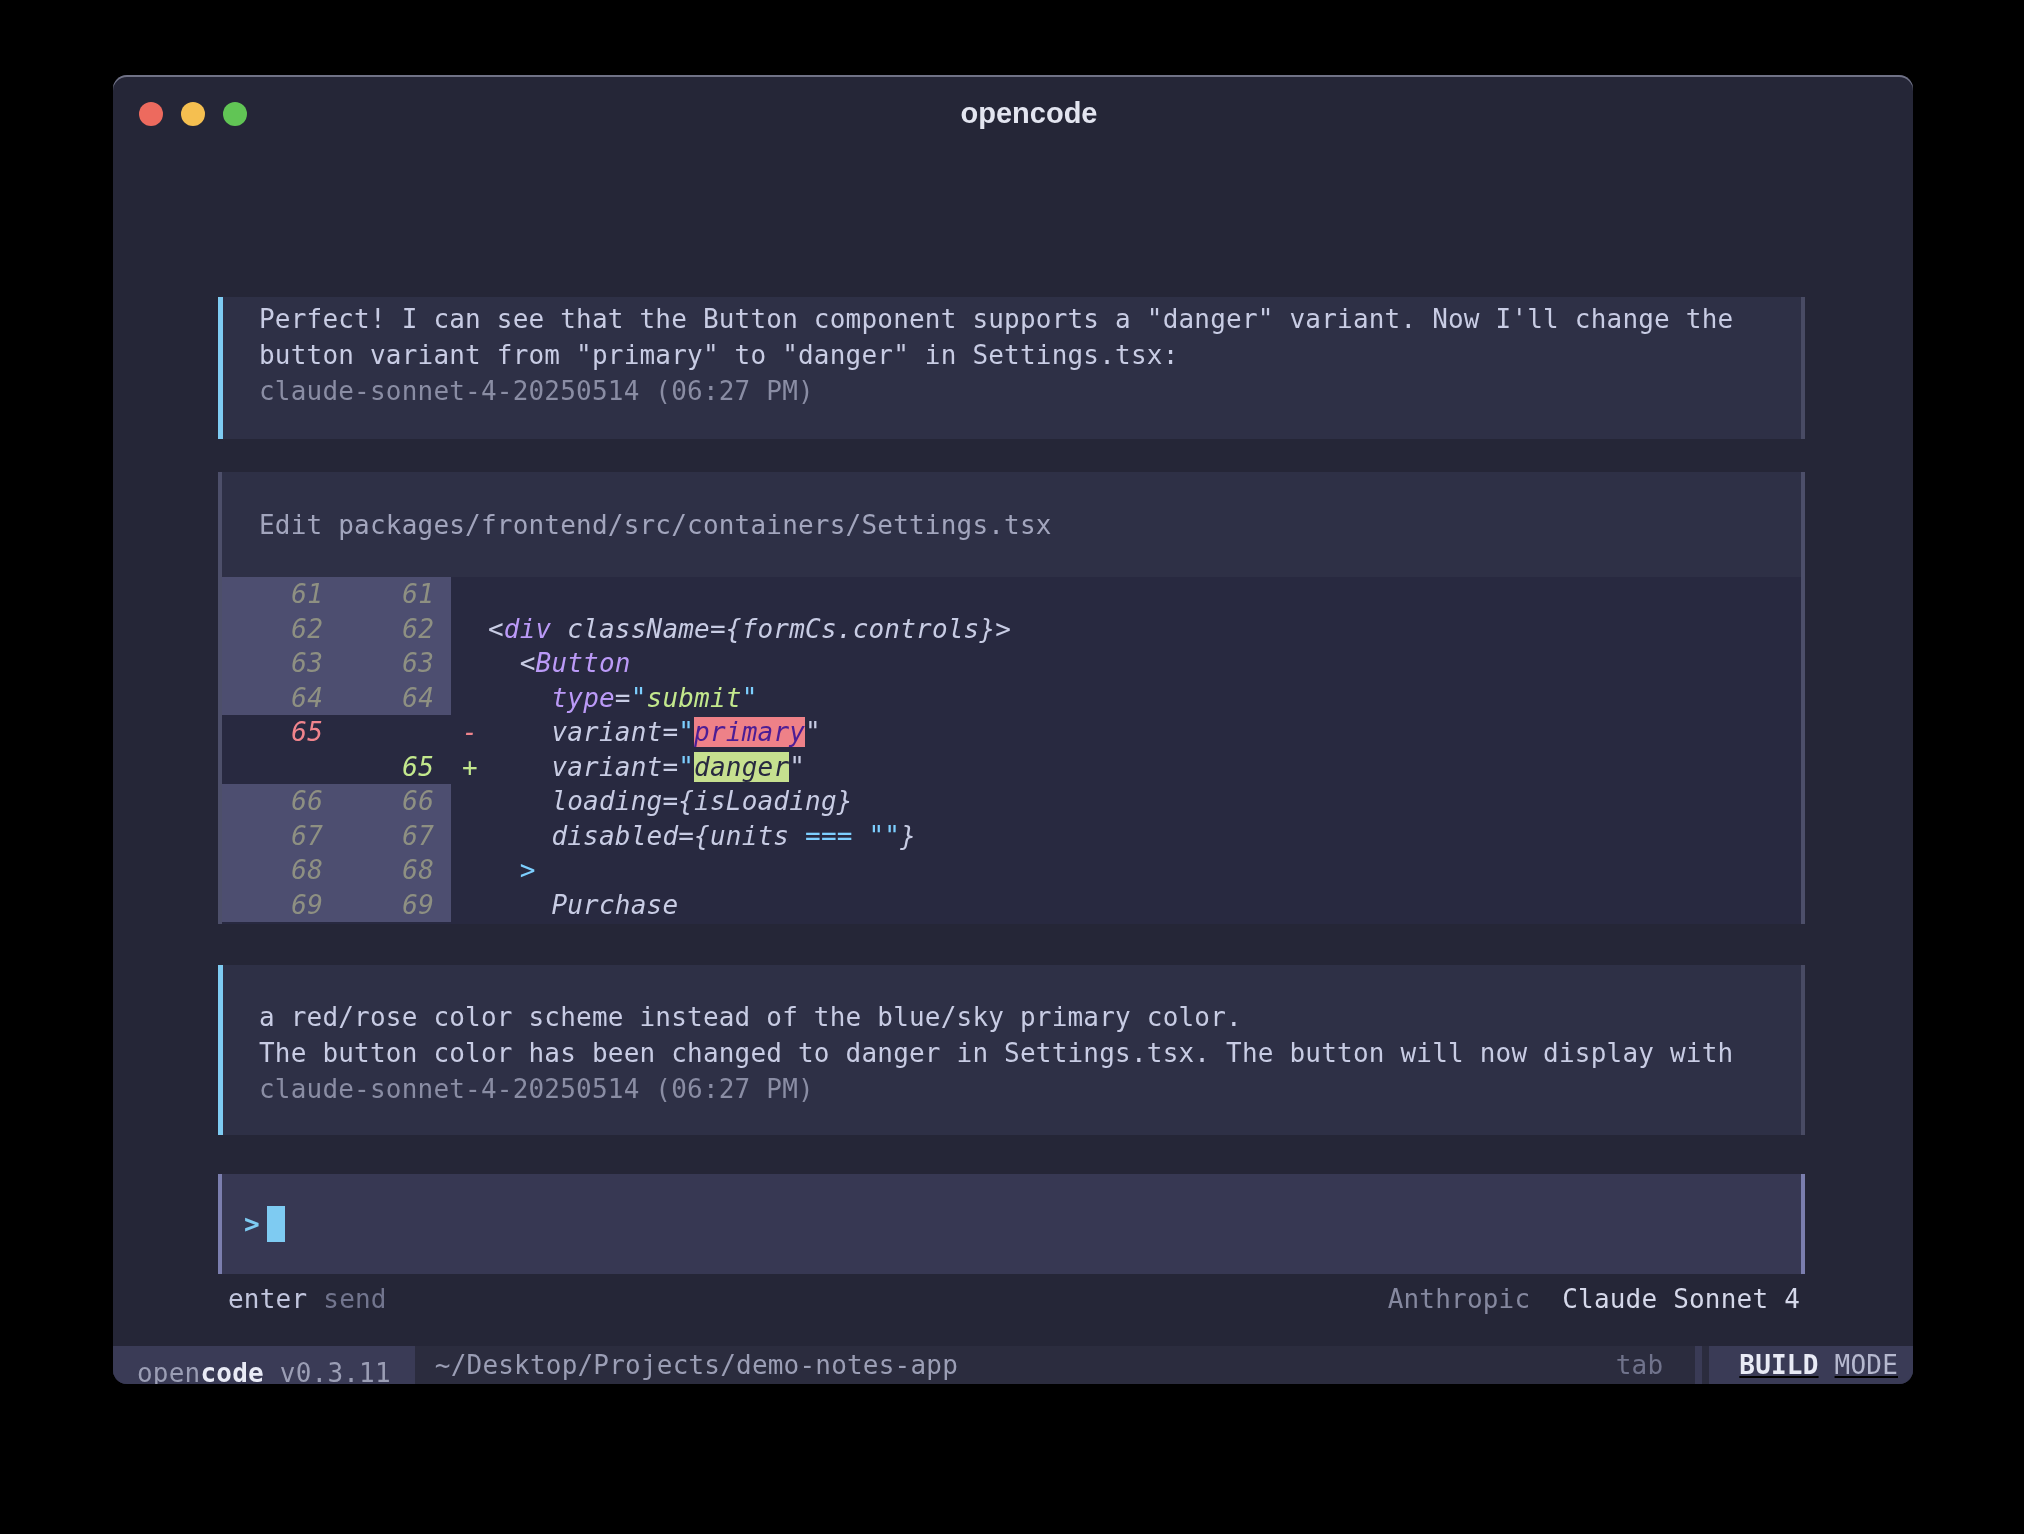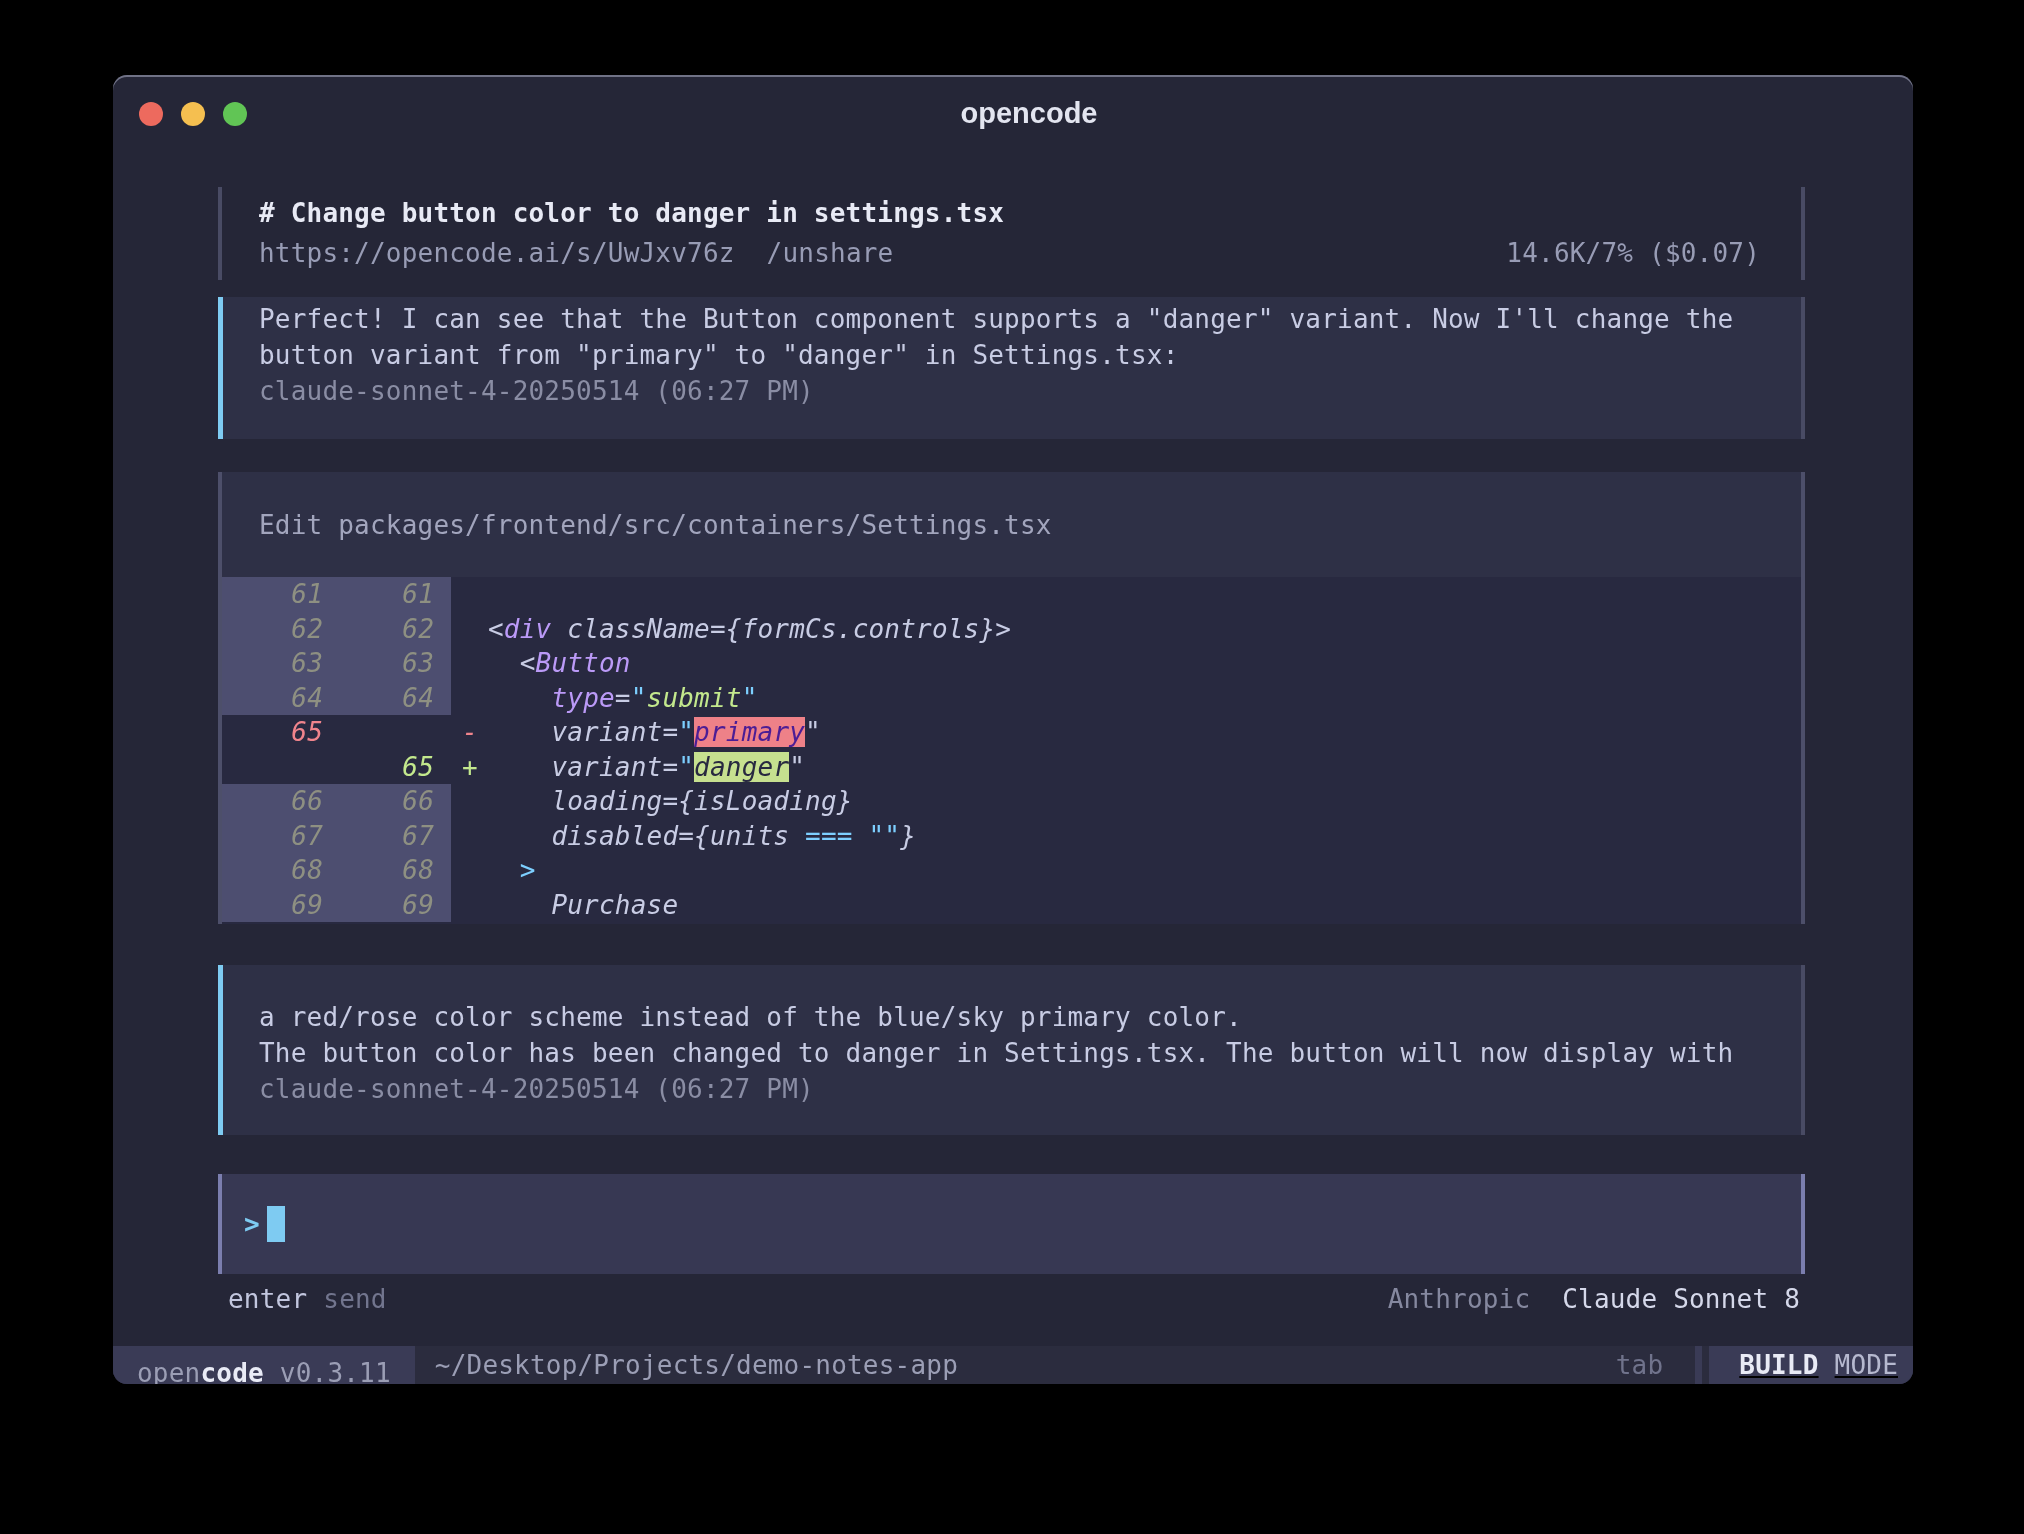--- a/index.html
+++ b/index.html
@@ -119,28 +119,20 @@
 
   <div class="titlebar">
     <div class="lights">
       <div class="light" style="background:#ed6a5e"></div>
       <div class="light" style="background:#f5bf50"></div>
       <div class="light" style="background:#61c555"></div>
     </div>
     <div class="win-title">opencode</div>
   </div>
 
-  <div class="block session-header mono">
-    <div class="session-title"># Change button color to danger in settings.tsx</div>
-    <div class="session-sub">
-      <span>https://opencode.ai/s/UwJxv76z</span>
-      <span class="session-share">/unshare</span>
-      <span class="session-usage">14.6K/7% ($0.07)</span>
-    </div>
-  </div>
 
   <div class="block msg m1 mono">
     <div>Perfect! I can see that the Button component supports a "danger" variant. Now I'll change the</div>
     <div>button variant from "primary" to "danger" in Settings.tsx:</div>
     <div class="msg-meta">claude-sonnet-4-20250514 (06:27 PM)</div>
   </div>
 
   <div class="block edit-panel">
     <div class="edit-title mono">Edit packages/frontend/src/containers/Settings.tsx</div>
     <div class="diff mono" id="diff-body">
@@ -216,21 +208,21 @@
   <div class="block input-box mono">
     <span class="prompt-char">&gt;</span>
     <span class="cursor"></span>
   </div>
 
   <div class="helper mono">
     <span class="key">enter</span>
     <span class="act">send</span>
     <span class="helper-right">
       <span class="provider">Anthropic</span>
-      <span class="model">Claude Sonnet 8</span>
+      <span class="model">Claude Sonnet 4</span>
     </span>
   </div>
 
   <div class="statusbar mono">
     <span class="sb-seg">
       <span class="sb-open">open</span><span class="sb-code">code</span><span class="sb-ver">v0.3.11</span>
     </span>
     <span class="sb-path">~/Desktop/Projects/demo-notes-app</span>
     <span class="sb-tab">tab</span>
     <span class="sb-pipe"></span>

